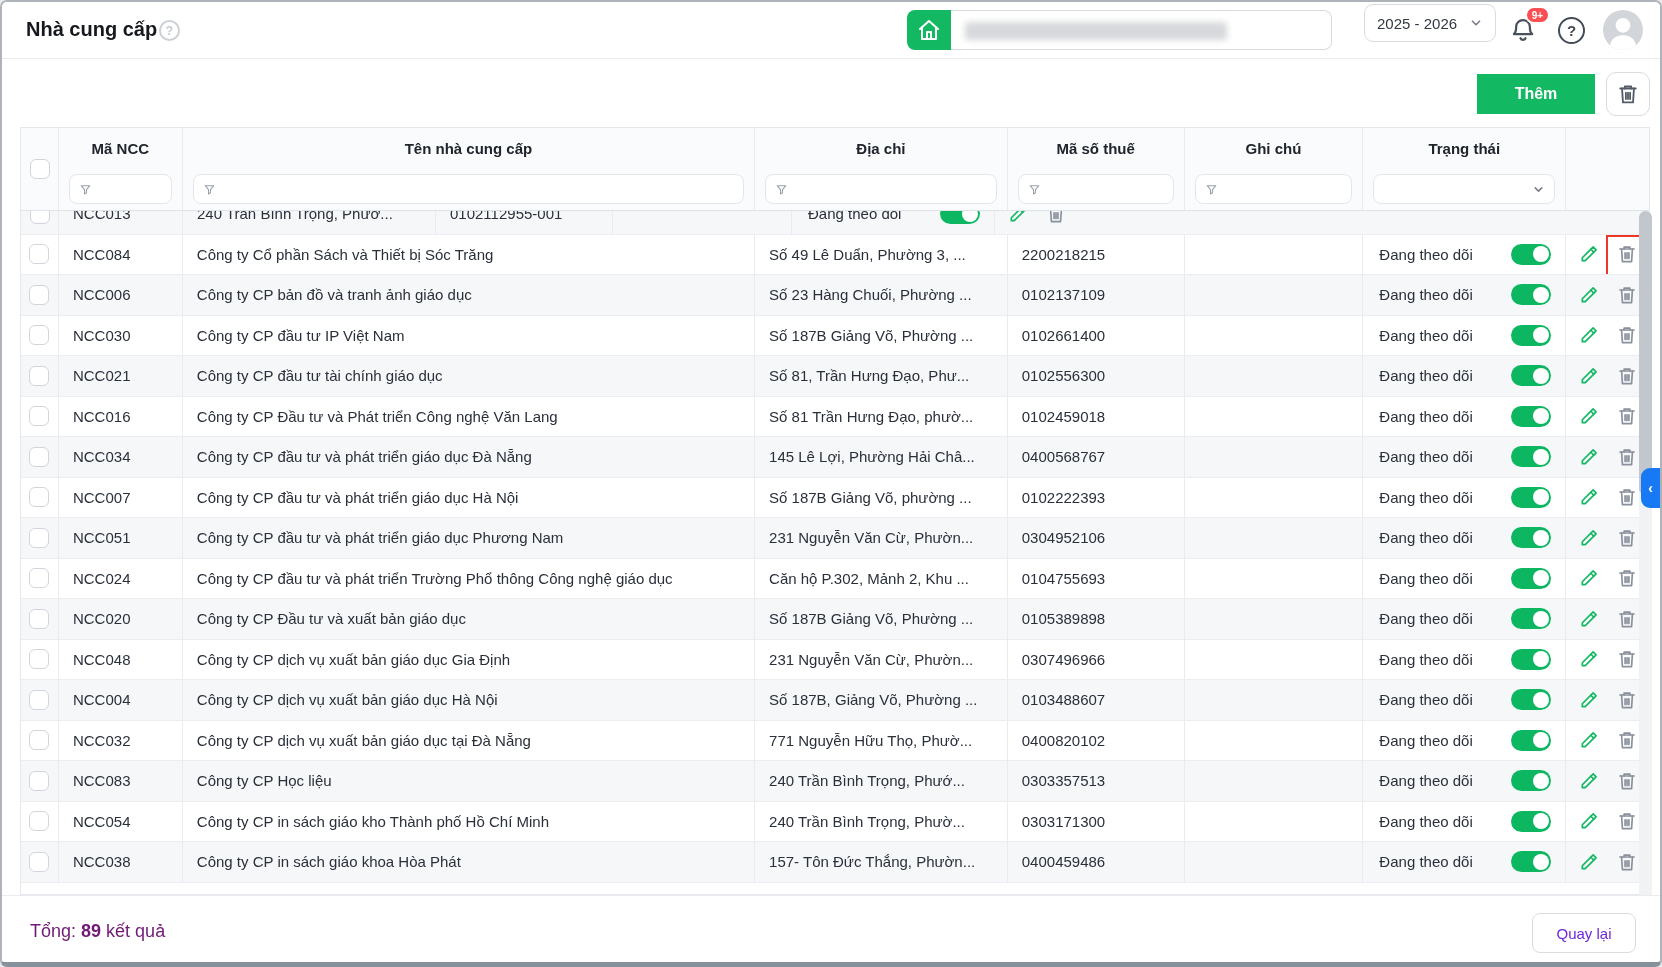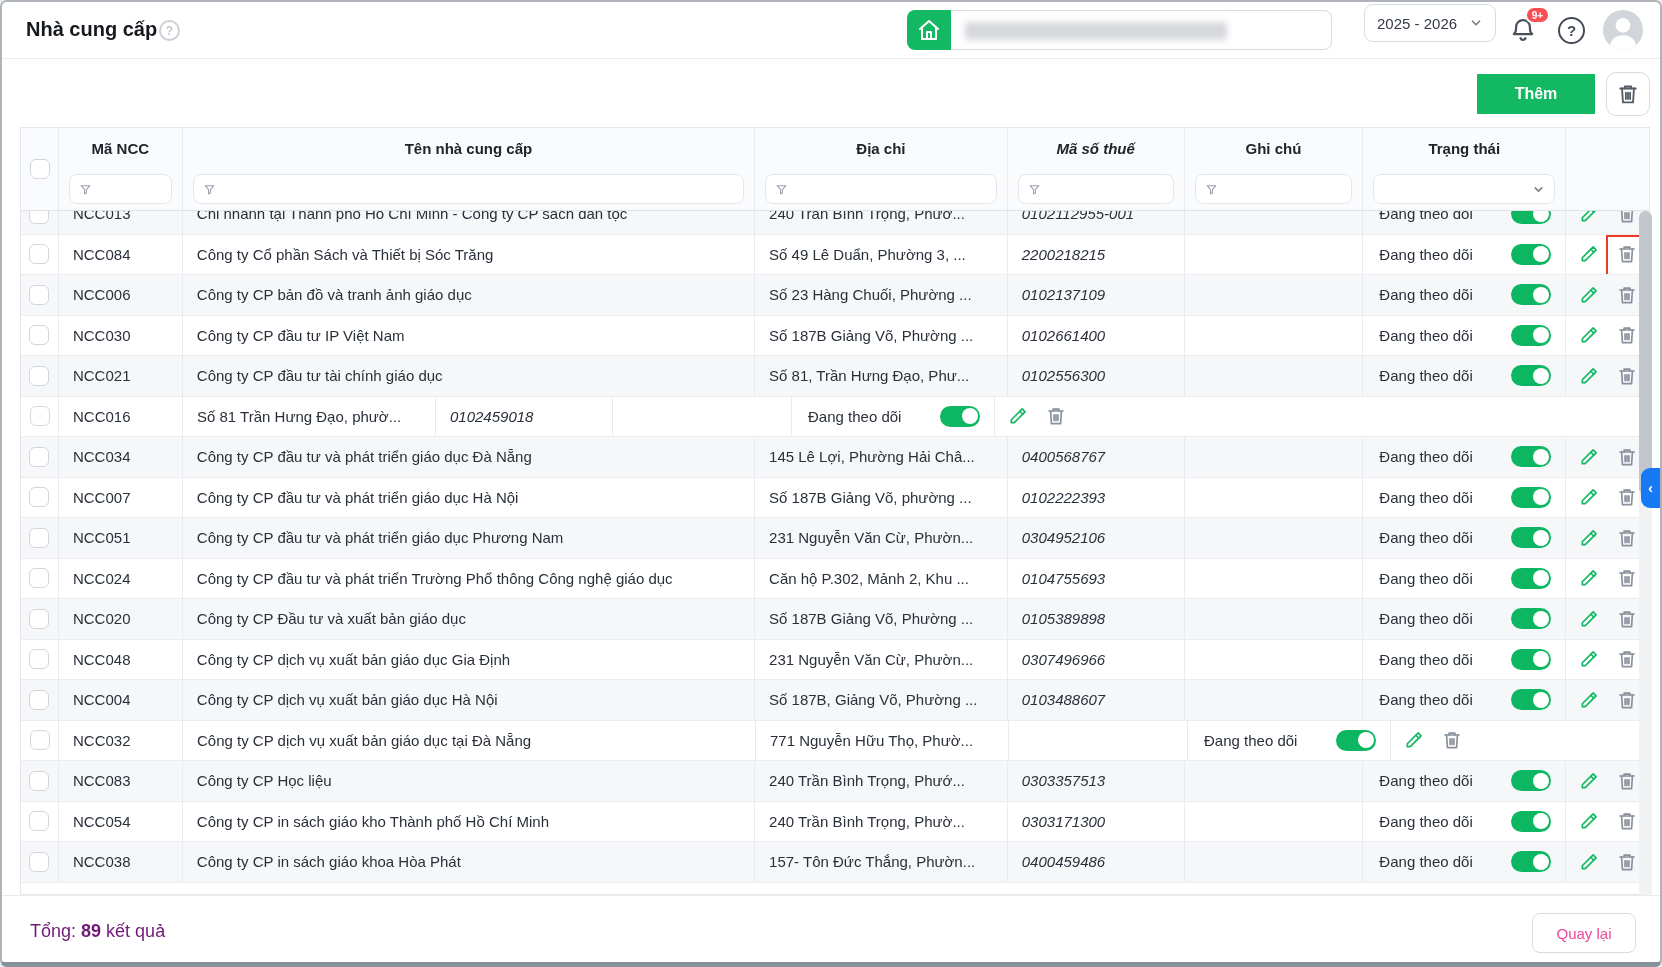--- a/index.html
+++ b/index.html
@@ -41,37 +41,37 @@
   .checkbox { display:block; width:20px; height:20px; border:1.5px solid #d2d5db; border-radius:6px; background:#fff; }
   .tbody { position:relative; z-index:1; }
   .trow { display:flex; height:40.5px; border-bottom:1px solid #ebedf1; background:#fff; }
   .trow:nth-child(odd) { background:#f6f7f9; }
   .clip-top { margin-top:-17px; }
   .cell { height:100%; display:flex; align-items:center; border-right:1px solid #e9ebef; font-size:15px; color:#2a303a; white-space:nowrap; overflow:hidden; padding:0 14px; }
   .c-check { width:38px; justify-content:center; padding:0; }
   .c-code { width:124px; }
   .c-name { width:573px; }
   .c-addr { width:253px; }
-  .c-tax { width:177px;font-style:italic; }
+  .c-tax { width:177px; }
   .c-note { width:179px; }
   .c-status { width:203px; justify-content:space-between; padding:0 14px 0 16px; }
   .c-actions { width:83px; border-right:none; justify-content:center; gap:18px; padding:0; }
   .toggle { position:relative; flex:none; width:40px; height:21px; border-radius:11px; background:#0db761; cursor:pointer; }
   .knob { position:absolute; right:2.5px; top:2.5px; width:16px; height:16px; border-radius:50%; background:#fff; }
   .action { display:flex; cursor:pointer; position:relative; }
   .del.highlighted::after { content:""; position:absolute; left:-11px; top:-9px; width:43px; height:38px; border:2.5px solid #ea3829; z-index:6; }
   
   .scroll-track { position:absolute; left:1637px; top:209px; width:13px; height:688px; background:#f0f2f4; border-radius:7px; z-index:3; }
   .scroll-thumb { position:absolute; left:1637px; top:209px; width:13px; height:284px; background:#c2c7cd; border-radius:7px; z-index:4; cursor:pointer; }
   .side-tab { position:absolute; right:0; top:466px; width:19px; height:40px; background:#1779f3; border-radius:9px 0 0 9px; z-index:7; color:#fff; font-size:14px; font-weight:700; display:flex; align-items:center; justify-content:center; cursor:pointer; }
   
   .footer { position:absolute; left:0; top:893px; width:100%; height:69px; background:#fff; border-top:1px solid #e9ebee; z-index:5; }
   .total { position:absolute; left:28px; top:25px; font-size:18px; color:#701a75; }
   .total b { font-weight:700; }
-  .btn-back { position:absolute; left:1530px; top:17px; width:104px; height:40px; background:#fff; border:1px solid #d9dcdf; border-radius:8px; font-size:15px; color:#ec4899; display:flex; align-items:center; justify-content:center; font-family:inherit; cursor:pointer; }
+  .btn-back { position:absolute; left:1530px; top:17px; width:104px; height:40px; background:#fff; border:1px solid #d9dcdf; border-radius:8px; font-size:15px; color:#6d28d9; display:flex; align-items:center; justify-content:center; font-family:inherit; cursor:pointer; }
   svg { display:block; }
 </style>
 </head>
 <body>
 
 <div id="page">
 
   <div class="topbar">
     <div class="page-title">Nhà cung cấp</div>
     <div class="title-help">?</div>
@@ -205,21 +205,20 @@
         <div class="fcell c-actions"></div>
       </div>
       <span class="checkbox head-checkbox"></span>
     </div>
     <div class="tbody">
         <div class="trow clip-top">
     <div class="cell c-check">
             <span class="checkbox"></span>
           </div>
     <div class="cell c-code">NCC013</div>
-    <div class="cell c-name">Chi nhánh tại Thành phố Hồ Chí Minh - Công ty CP sách dân tộc</div>
     <div class="cell c-addr">240 Trần Bình Trọng, Phườ...</div>
     <div class="cell c-tax">0102112955-001</div>
     <div class="cell c-note"></div>
     <div class="cell c-status">
       <span class="status-text">Đang theo dõi</span>
       <span class="toggle">
               <span class="knob"></span>
             </span>
     </div>
     <div class="cell c-actions">
@@ -365,20 +364,21 @@
                 <path d="M9.7 10.5v7M12 10.5v7M14.3 10.5v7"></path>
               </svg>
       </span>
     </div>
   </div>
         <div class="trow">
     <div class="cell c-check">
             <span class="checkbox"></span>
           </div>
     <div class="cell c-code">NCC016</div>
+    <div class="cell c-name">Công ty CP Đầu tư và Phát triển Công nghệ Văn Lang</div>
     <div class="cell c-addr">Số 81 Trần Hưng Đạo, phườ...</div>
     <div class="cell c-tax">0102459018</div>
     <div class="cell c-note"></div>
     <div class="cell c-status">
       <span class="status-text">Đang theo dõi</span>
       <span class="toggle">
               <span class="knob"></span>
             </span>
     </div>
     <div class="cell c-actions">
@@ -622,20 +622,21 @@
       </span>
     </div>
   </div>
         <div class="trow">
     <div class="cell c-check">
             <span class="checkbox"></span>
           </div>
     <div class="cell c-code">NCC032</div>
     <div class="cell c-name">Công ty CP dịch vụ xuất bản giáo dục tại Đà Nẵng</div>
     <div class="cell c-addr">771 Nguyễn Hữu Thọ, Phườ...</div>
+    <div class="cell c-tax">0400820102</div>
     <div class="cell c-note"></div>
     <div class="cell c-status">
       <span class="status-text">Đang theo dõi</span>
       <span class="toggle">
               <span class="knob"></span>
             </span>
     </div>
     <div class="cell c-actions">
       <span class="action edit">
         <svg width="20" height="20" viewBox="0 0 24 24" fill="none" stroke="#13b863" stroke-width="2" stroke-linecap="round" stroke-linejoin="round">

